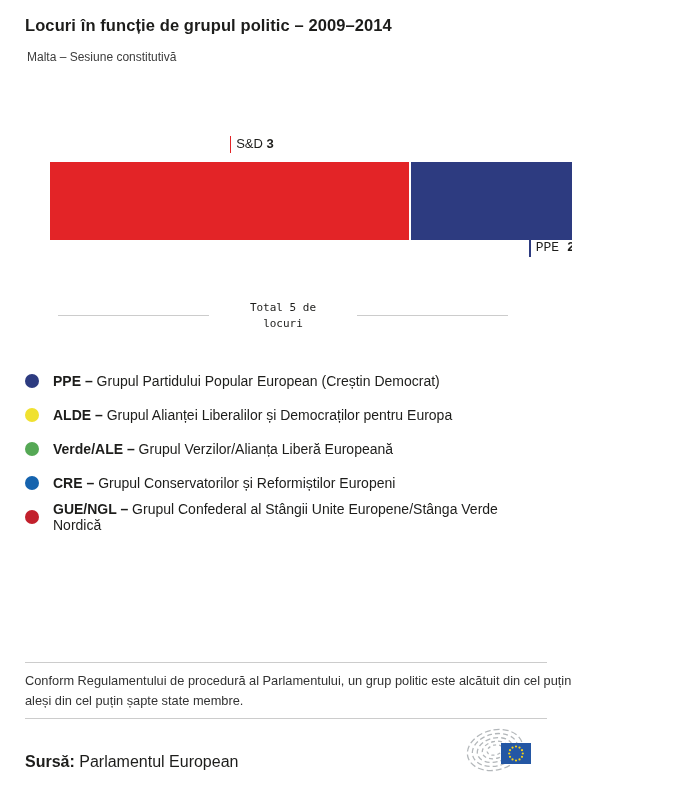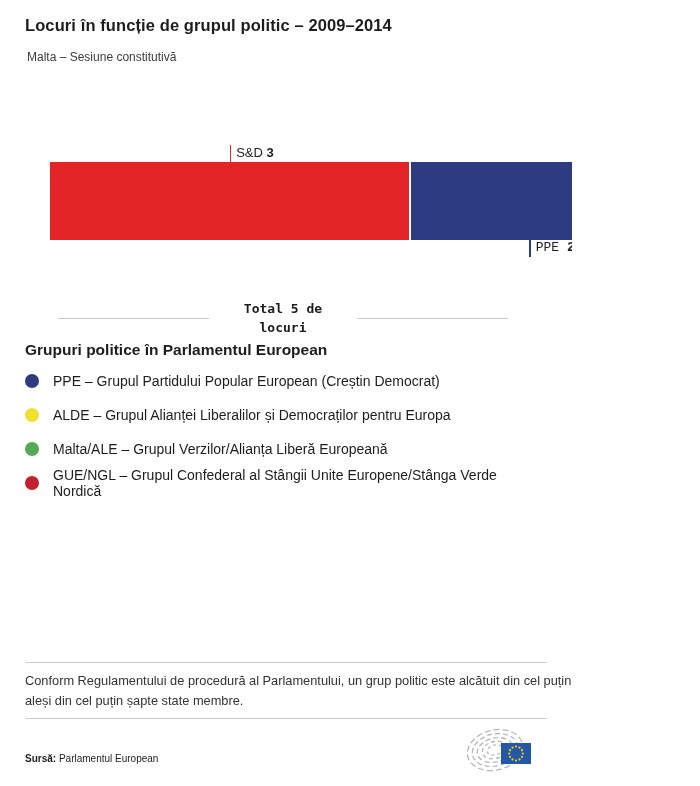--- a/index.html
+++ b/index.html
@@ -11,47 +11,47 @@
   .title { position:absolute; top:16px; left:25px; font-size:16.5px; font-weight:700; letter-spacing:.1px; }
   .subtitle { position:absolute; top:50px; left:27px; font-size:12px; font-weight:400; color:#3c3c3c; }
 
   
   .chart { position:absolute; top:132px; left:50px; width:599px; height:136px; }
   .bar { position:absolute; top:30px; left:0; width:100%; height:78px; display:flex; }
   .seg { height:100%; }
   .seg + .seg { border-left:2px solid #ffffff; }
   .seg-label { position:absolute; display:flex; align-items:flex-start; gap:5px; font-size:13px; white-space:nowrap; }
   .seg-label .tick { width:1.5px; height:17px; display:inline-block; }
-  .seg-label.above { top:13px; height:17px;text-align:center; }
+  .seg-label.above { top:4px; height:17px;text-align:center; }
   .seg-label.below { top:108px; height:17px; }
   .seg-label .txt { line-height:15px; padding-top:0px; }
   .seg-label .val { font-weight:700; }
 
   
   .total-row { position:absolute; top:300px; left:58px; right:64px; display:flex; align-items:center; }
   .total-row .rule { flex:1; height:1px; background:#cccccc; }
   .total-label {
     width:112px; margin:0 18px; text-align:center;
-    font-family:"DejaVu Sans Mono", monospace; font-weight:700; font-size:13px; line-height:1.45; color:#1d1d1b;
+    font-family:"DejaVu Sans Mono", monospace; font-weight:400; font-size:11px; line-height:1.45; color:#1d1d1b;
   }
 
   
   .legend-heading { position:absolute; top:341px; left:25px; font-size:15.5px; font-weight:700; }
   .legend { position:absolute; top:364px; left:25px; right:25px; }
   .legend-item { display:flex; align-items:center; height:34px; gap:14px; }
   .dot { width:14px; height:14px; border-radius:50%; flex:0 0 14px; }
   .legend-text { font-size:14px; color:#1d1d1b; }
-  .legend-text .abbr { font-weight:400; }
+  .legend-text .abbr { font-weight:700; }
 
   
   .rule-full { position:absolute; left:25px; right:25px; height:1px; background:#cccccc; }
   .rule-1 { top:662px; }
   .rule-2 { top:718px; }
   .note { position:absolute; top:671px; left:25px; width:652px; font-size:12.8px; line-height:1.55; color:#333333; }
-  .source { position:absolute; top:753px; left:25px; font-size:10px; }
+  .source { position:absolute; top:753px; left:25px; font-size:16px; }
   .source .src-label { font-weight:700; }
 
   .logo { position:absolute; top:726px; right:26px; display:flex; align-items:center; gap:9px;flex-direction:column; }
   .logo-text { font-size:15.5px; font-weight:700; color:#5c6670; line-height:1.15; letter-spacing:.2px; }
 </style>
 </head>
 <body>
 
 <div class="page">
 
@@ -72,34 +72,37 @@
       <span class="txt"><span>PPE</span> <span class="val">2</span></span>
     </div>
   </div>
 
   <div class="total-row">
     <div class="rule"></div>
     <div class="total-label">Total 5 de locuri</div>
     <div class="rule"></div>
   </div>
 
-  <div class="legend-heading">Grupuri politice în Parlamentul European</div>
 
   <div class="legend">
     <div class="legend-item">
       <span class="dot" style="background: rgb(45, 59, 128);"></span>
       <span class="legend-text"><span class="abbr">PPE –</span> <span>Grupul Partidului Popular European (Creștin Democrat)</span></span>
     </div>
     <div class="legend-item">
       <span class="dot" style="background: rgb(240, 225, 48);"></span>
       <span class="legend-text"><span class="abbr">ALDE –</span> <span>Grupul Alianței Liberalilor și Democraților pentru Europa</span></span>
     </div>
     <div class="legend-item">
       <span class="dot" style="background: rgb(85, 168, 85);"></span>
-      <span class="legend-text"><span class="abbr">Malta/ALE –</span> <span>Grupul Verzilor/Alianța Liberă Europeană</span></span>
+      <span class="legend-text"><span class="abbr">Verde/ALE –</span> <span>Grupul Verzilor/Alianța Liberă Europeană</span></span>
+    </div>
+    <div class="legend-item">
+      <span class="dot" style="background: rgb(21, 99, 174);"></span>
+      <span class="legend-text"><span class="abbr">CRE –</span> <span>Grupul Conservatorilor și Reformiștilor Europeni</span></span>
     </div>
     <div class="legend-item">
       <span class="dot" style="background: rgb(194, 32, 44);"></span>
       <span class="legend-text"><span class="abbr">GUE/NGL –</span> <span>Grupul Confederal al Stângii Unite Europene/Stânga Verde Nordică</span></span>
     </div>
   </div>
 
   <div class="rule-full rule-1"></div>
   <div class="note">Conform Regulamentului de procedură al Parlamentului, un grup politic este alcătuit din cel puțin 23 de membri aleși din cel puțin șapte state membre.</div>
   <div class="rule-full rule-2"></div>

